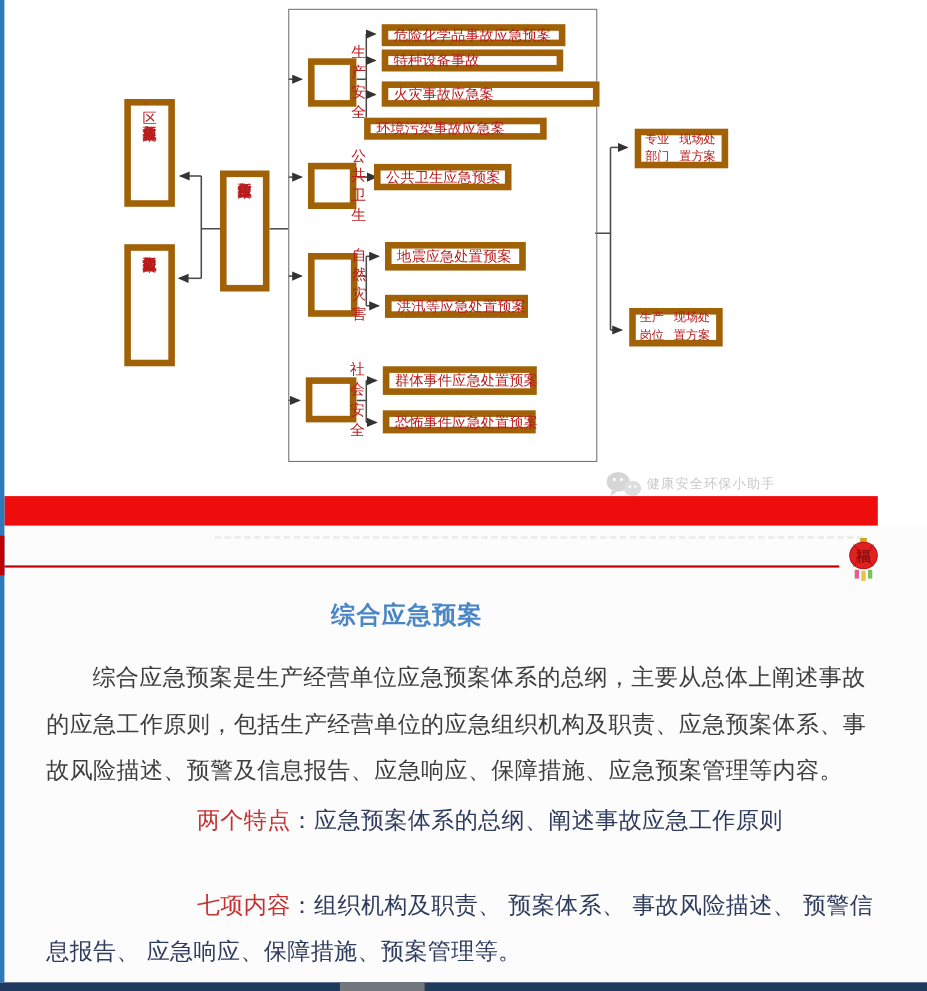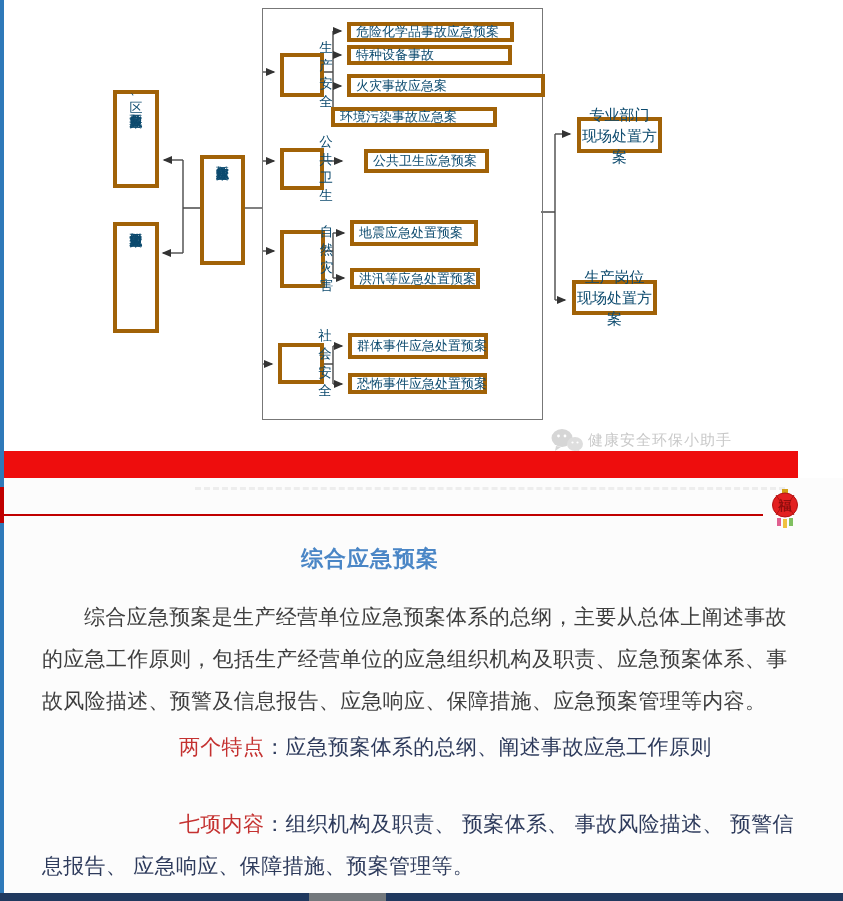--- a/index.html
+++ b/index.html
@@ -7,30 +7,30 @@
         font-family:"Liberation Sans","DejaVu Sans",sans-serif;}
   .abs{position:absolute;}
 
   
   .blue-strip{left:0;top:0;width:4px;height:893px;background:var(--strip_blue);}
   .red-left-strip{left:0;top:487px;width:4px;height:36px;background:var(--line_red);}
 
   
   .fc-svg{left:0;top:0;width:843px;height:450px;}
   .outer-rect{left:262px;top:8px;width:279px;height:410px;border:1px solid #777;background:transparent;}
-  .fc-box{border:4px solid #a16207;background:#fff;color:#0c4a6e;display:flex;align-items:center;justify-content:center;box-sizing:border-box;}
+  .fc-box{border:6px solid #a16207;background:#fff;color:#b91c1c;display:flex;align-items:center;justify-content:center;box-sizing:border-box;}
   .leaf{justify-content:flex-start;padding-left:5px;font-size:13px;white-space:nowrap;overflow:visible;}
   .cat{font-size:13.5px;line-height:1.35;text-align:left;}
   .cat .wrap2{width:2.1em;margin-left:48px;}
   .vbox span{writing-mode:vertical-rl;text-orientation:upright;font-size:13px;line-height:17px;letter-spacing:0px;}
-  .r2{flex-direction:column;font-size:15px;line-height:1.4;text-align:center;justify-content:center;}
+  .r2{font-size:11px;line-height:1.4;text-align:center;justify-content:center;}
 
   
   .watermark{left:550px;top:427px;display:flex;align-items:center;gap:4px;color:#c9c9c9;
-             font-size:15px;letter-spacing:1px;text-shadow:0 0 1px #ffffff;}
+             font-size:12px;letter-spacing:1px;text-shadow:0 0 1px #ffffff;}
 
   
   .red-bar{left:4px;top:451px;width:794px;height:27px;background:var(--accent_red);}
 
   
   .slide2{left:0;top:478px;width:843px;height:415px;background:#fcfcfc;}
   .dash-artifact{left:195px;top:9px;width:590px;border-top:3px dashed #ededed;height:0;}
   .red-line{left:4px;top:36px;width:759px;height:2px;background:var(--line_red);}
   .lantern{left:770px;top:11px;}
   .s2-title{left:0;top:66px;width:740px;text-align:center;font-size:22px;font-weight:bold;color:var(--title_blue);letter-spacing:1px;}
@@ -110,21 +110,21 @@
     <span class="wrap2">自然灾害</span>
   </div>
   <div class="abs fc-box cat" style="left:278px;top:343px;width:46px;height:41px;">
     <span class="wrap2">社会安全</span>
   </div>
 
   <div class="abs fc-box leaf" style="left:347px;top:22px;width:167px;height:20px;">危险化学品事故应急预案</div>
   <div class="abs fc-box leaf" style="left:347px;top:45px;width:165px;height:20px;">特种设备事故</div>
   <div class="abs fc-box leaf" style="left:347px;top:74px;width:198px;height:23px;">火灾事故应急案</div>
   <div class="abs fc-box leaf" style="left:331px;top:107px;width:166px;height:20px;">环境污染事故应急案</div>
-  <div class="abs fc-box leaf" style="left:364px;top:149px;width:125px;height:24px;">公共卫生应急预案</div>
+  <div class="abs fc-box leaf" style="left:340px;top:149px;width:125px;height:24px;">公共卫生应急预案</div>
   <div class="abs fc-box leaf" style="left:350px;top:220px;width:128px;height:26px;">地震应急处置预案</div>
   <div class="abs fc-box leaf" style="left:350px;top:268px;width:130px;height:21px;">洪汛等应急处置预案</div>
   <div class="abs fc-box leaf" style="left:348px;top:333px;width:140px;height:26px;">群体事件应急处置预案</div>
   <div class="abs fc-box leaf" style="left:348px;top:373px;width:139px;height:21px;">恐怖事件应急处置预案</div>
 
   <div class="abs fc-box r2" style="left:577px;top:117px;width:85px;height:36px;">
     <span>专业部门</span>
     <span>现场处置方案</span>
   </div>
   <div class="abs fc-box r2" style="left:572px;top:280px;width:85px;height:35px;">

